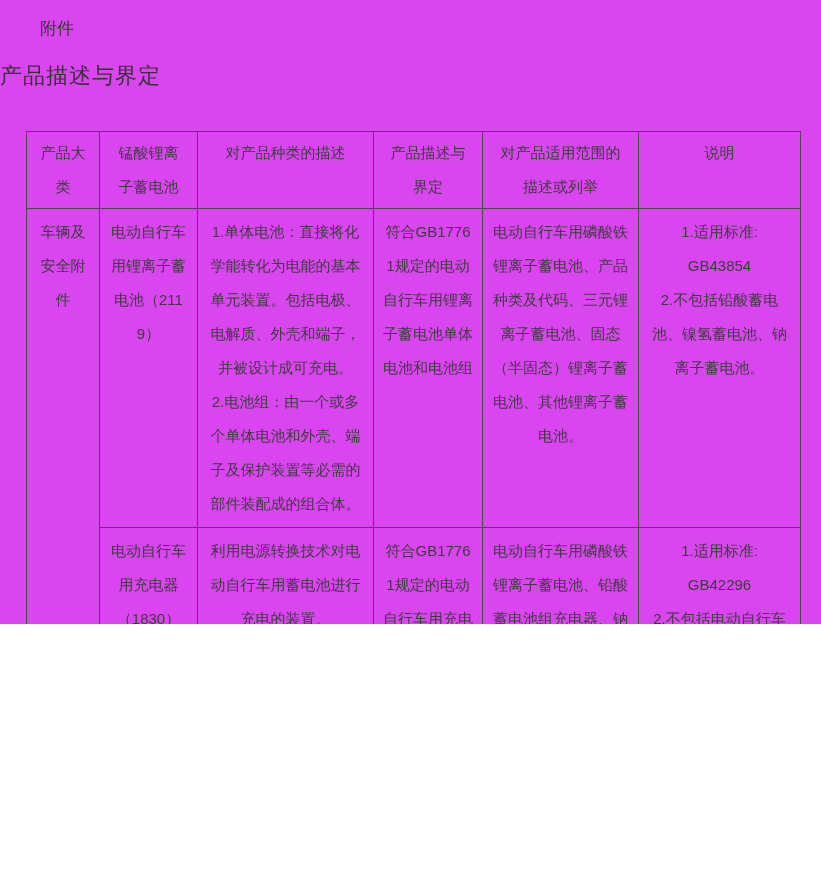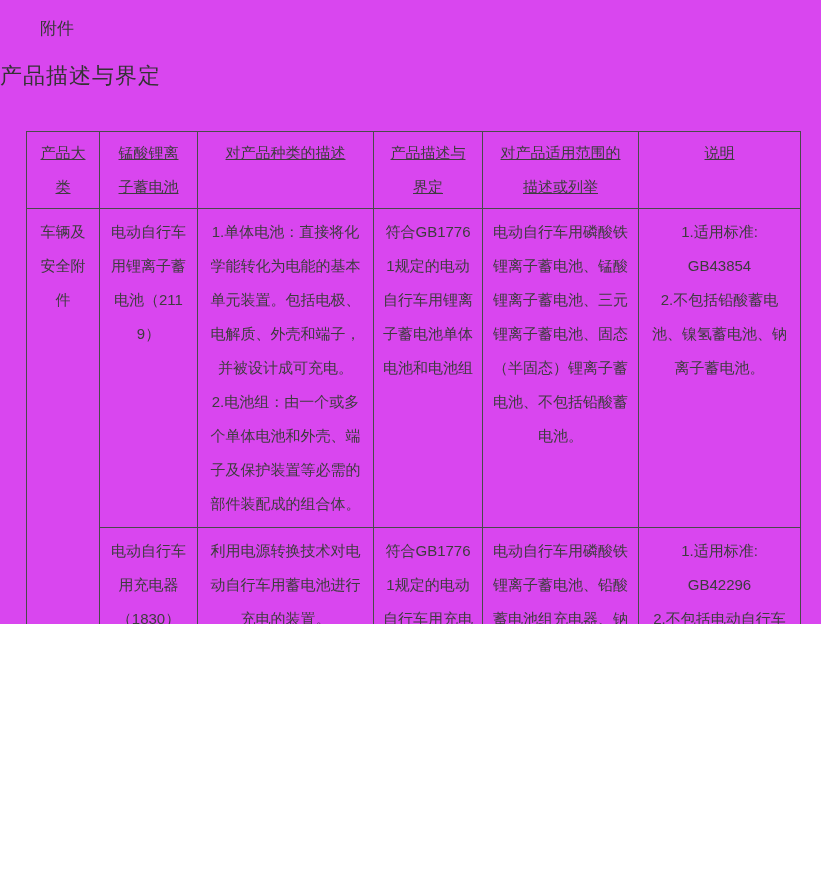--- a/index.html
+++ b/index.html
@@ -47,21 +47,20 @@
     line-height: 34px;
     font-weight: 400;
     white-space: pre-line;
     word-break: break-all;
     overflow-wrap: break-word;
     box-sizing: border-box;
   }
   table.product-table th {
     padding: 4px 12px;
     text-align: center;
-    text-decoration: underline;
   }
   table.product-table td {
     padding: 6px 8px;
     text-align: center;
   }
   td.cell-type-description { padding-right: 20px; }
   td.cell-scope-description { padding-right: 20px; }
   td.cell-notes { padding-left: 6px; padding-right: 6px; }
 </style>
 </head>
@@ -92,21 +91,21 @@
         <th>说明</th>
       </tr>
     </thead>
     <tbody>
       <tr>
         <td rowspan="2" class="cell-category">车辆及安全附件</td>
         <td class="cell-type-code">电动自行车用锂离子蓄电池（2119）</td>
         <td class="cell-type-description">1.单体电池：直接将化学能转化为电能的基本单元装置。包括电极、电解质、外壳和端子，并被设计成可充电。
 2.电池组：由一个或多个单体电池和外壳、端子及保护装置等必需的部件装配成的组合体。</td>
         <td class="cell-scope">符合GB17761规定的电动自行车用锂离子蓄电池单体电池和电池组</td>
-        <td class="cell-scope-description">电动自行车用磷酸铁锂离子蓄电池、锰酸锂离子蓄电池、三元锂离子蓄电池、固态（半固态）锂离子蓄电池、不包括铅酸蓄电池。</td>
+        <td class="cell-scope-description">电动自行车用磷酸铁锂离子蓄电池、产品种类及代码、三元锂离子蓄电池、固态（半固态）锂离子蓄电池、其他锂离子蓄电池。</td>
         <td class="cell-notes">1.适用标准:
 GB43854
 2.不包括铅酸蓄电池、镍氢蓄电池、钠离子蓄电池。</td>
       </tr>
       <tr>
         <td class="cell-type-code">电动自行车用充电器（1830）</td>
         <td class="cell-type-description">利用电源转换技术对电动自行车用蓄电池进行充电的装置。</td>
         <td class="cell-scope">符合GB17761规定的电动自行车用充电器</td>
         <td class="cell-scope-description">电动自行车用磷酸铁锂离子蓄电池、铅酸蓄电池组充电器、钠离子蓄电池组充电器、其他蓄电池组充电器。</td>
         <td class="cell-notes">1.适用标准:

